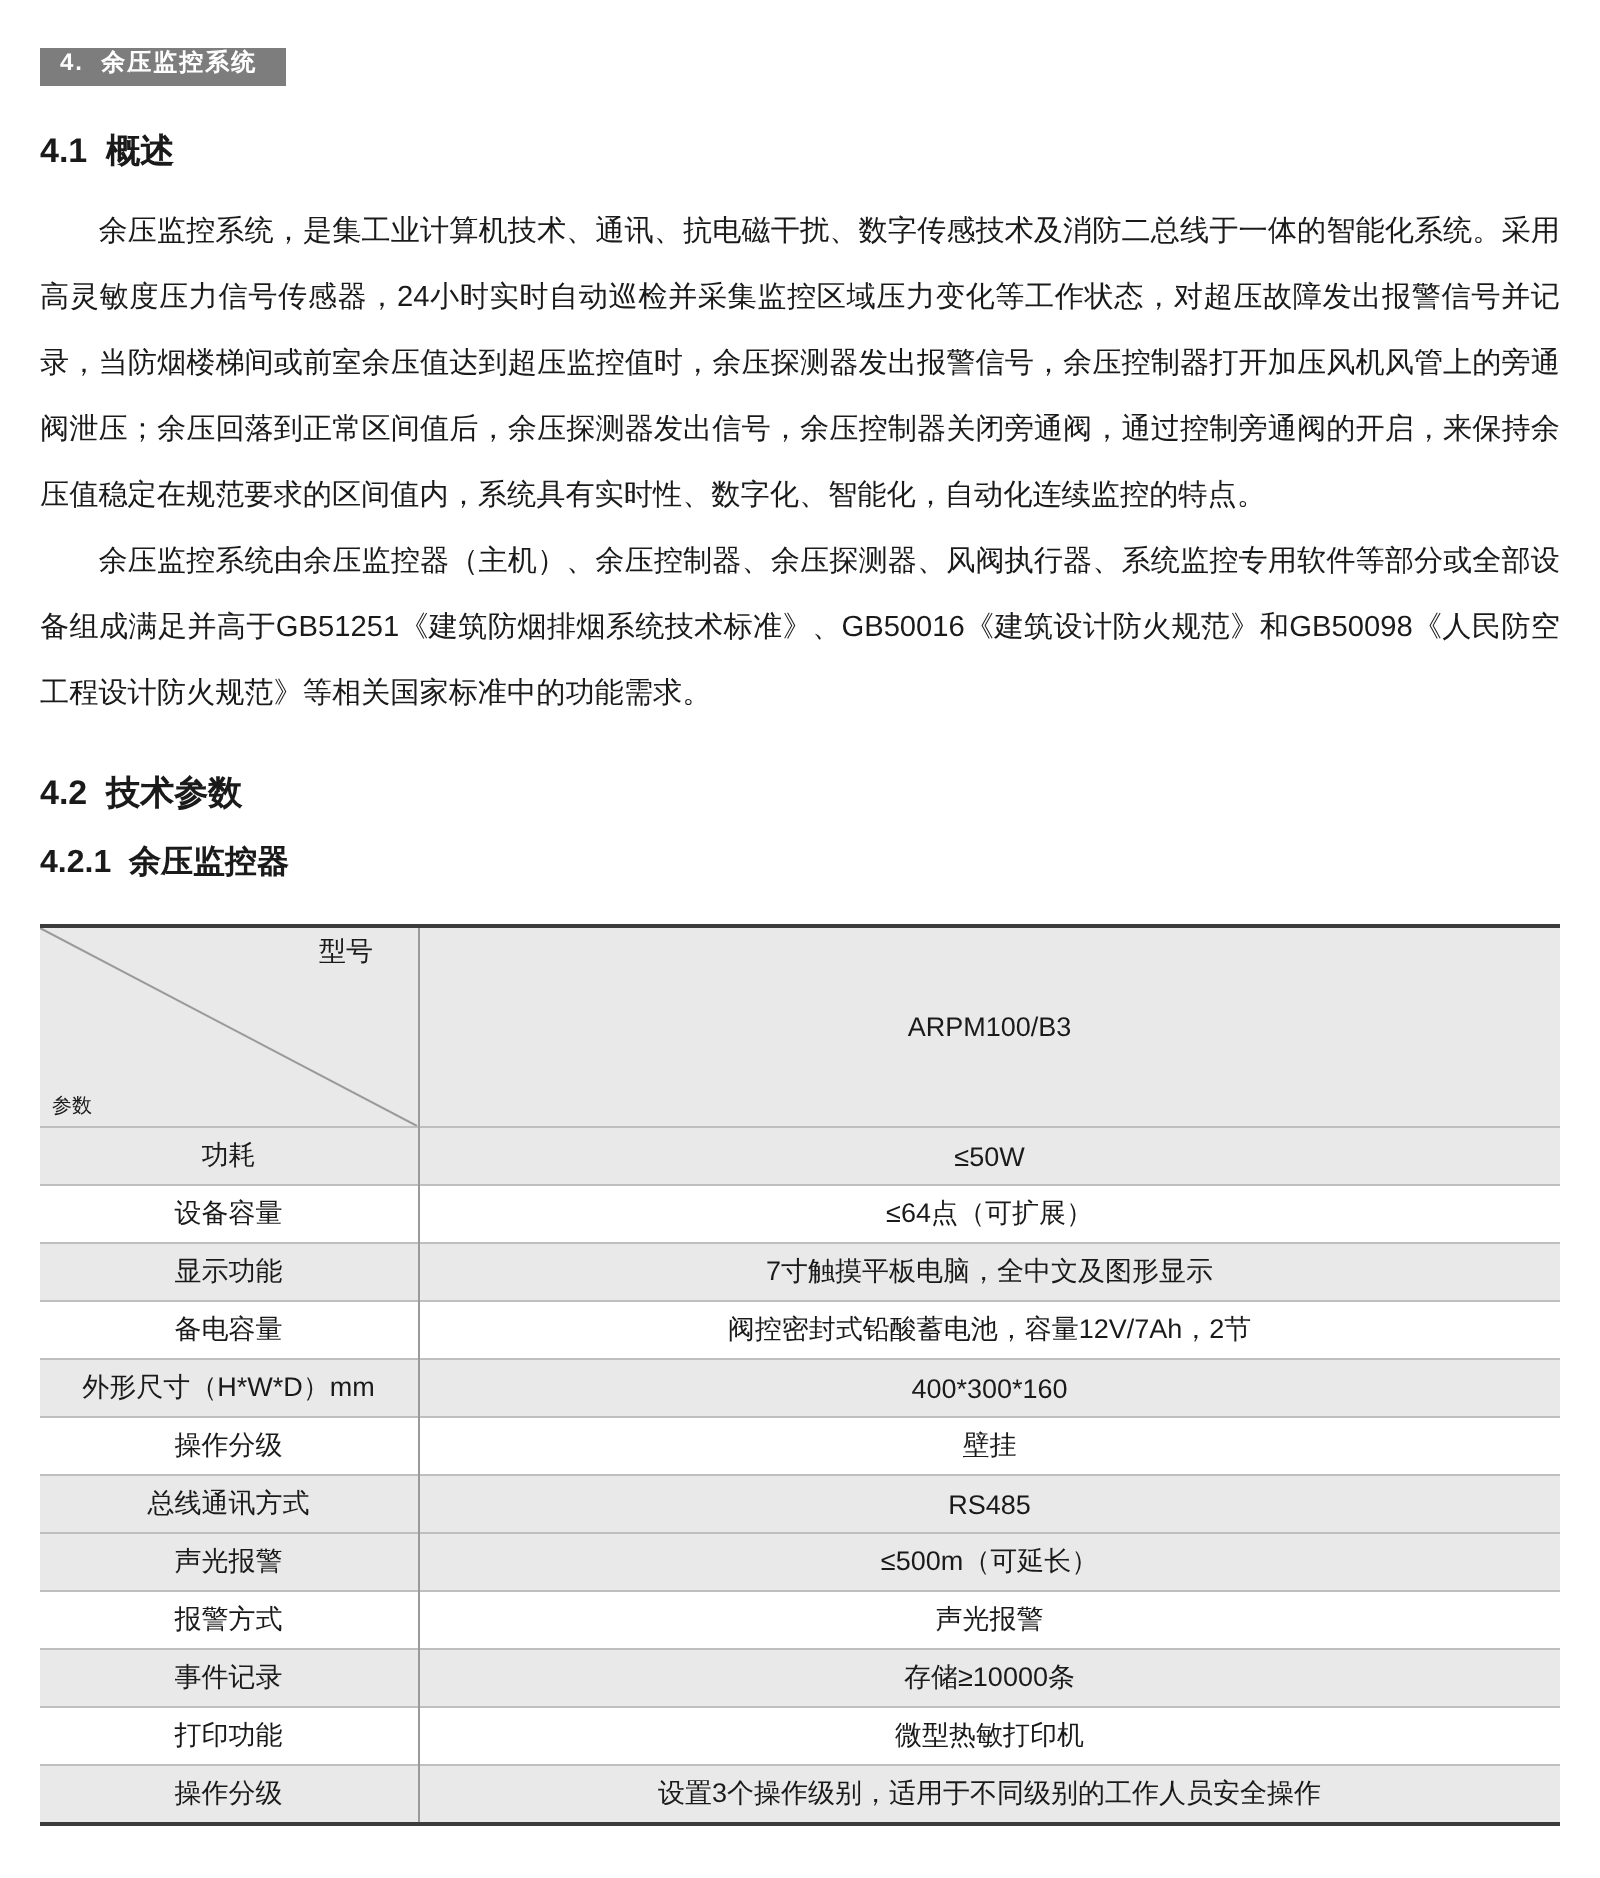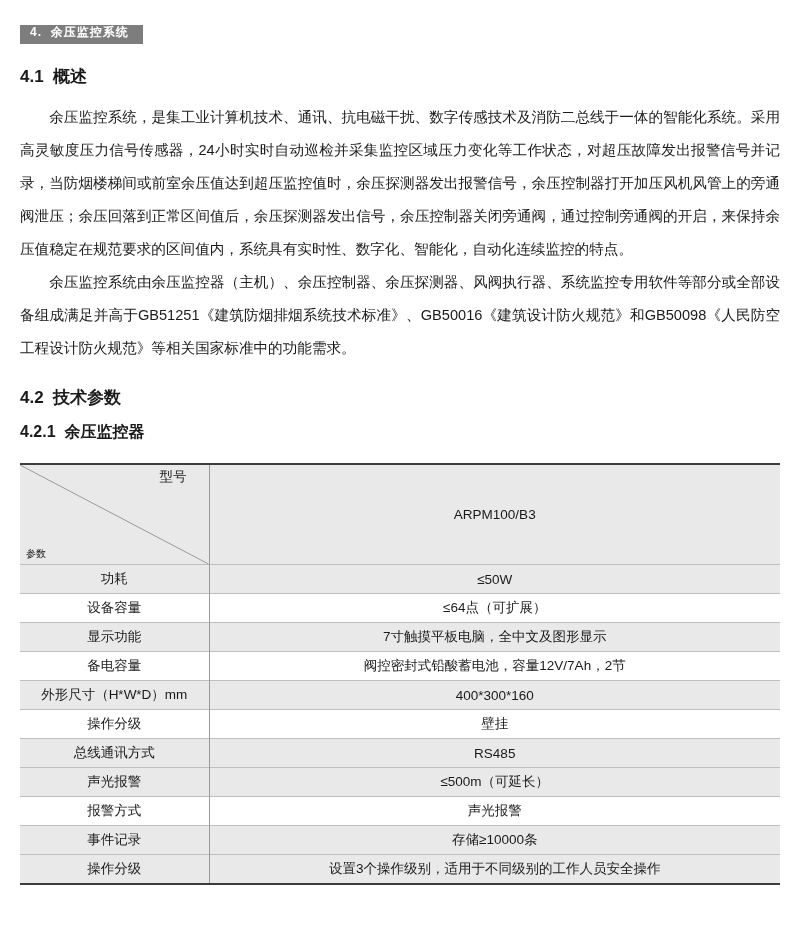--- a/index.html
+++ b/index.html
@@ -160,20 +160,24 @@
         <td class="c2">≤500m（可延长）</td>
       </tr>
       <tr>
         <td class="c1">报警方式</td>
         <td class="c2">声光报警</td>
       </tr>
       <tr class="alt">
         <td class="c1">事件记录</td>
         <td class="c2">存储≥10000条</td>
       </tr>
+      <tr>
+        <td class="c1">打印功能</td>
+        <td class="c2">微型热敏打印机</td>
+      </tr>
       <tr class="alt">
         <td class="c1">操作分级</td>
         <td class="c2">设置3个操作级别，适用于不同级别的工作人员安全操作</td>
       </tr>
 
     </tbody>
   </table>
 
 </div>
 

